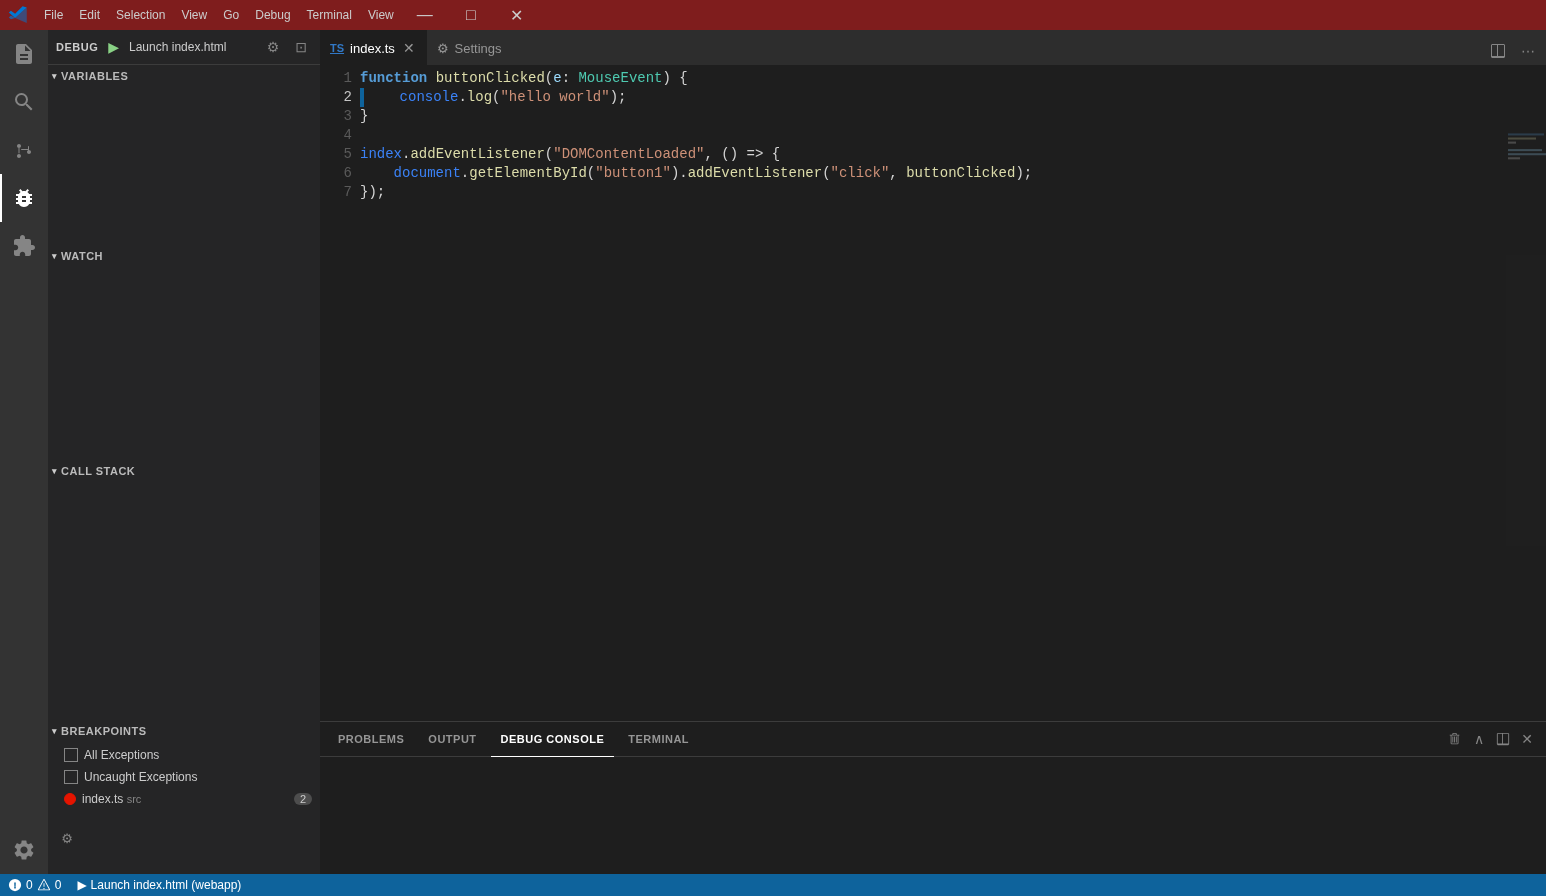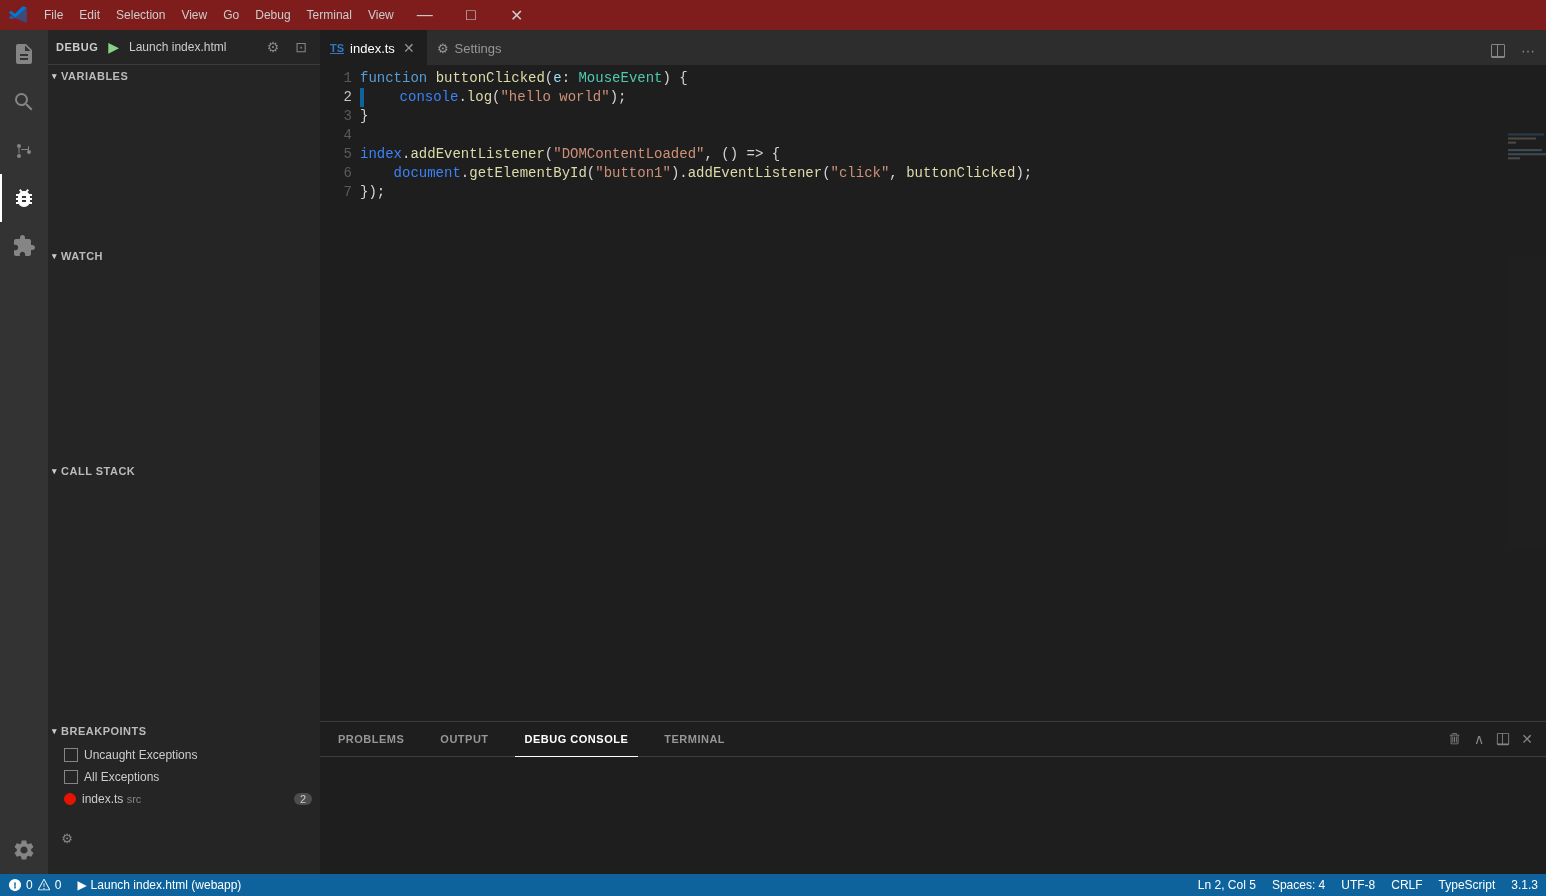--- a/index.html
+++ b/index.html
@@ -331,21 +331,21 @@
       height: 19px;
       display: flex;
       align-items: center;
       position: relative;
       white-space: pre;
     }
     .code-line.breakpoint-line {
       background: transparent;
     }
     
-    .kw { color: #569cd6; }
+    .kw { color: #569cd6; font-weight: bold; }
     .fn { color: #dcdcaa; }
     .param { color: #9cdcfe; }
     .type { color: #4ec9b0; text-align: center; }
     .str { color: #ce9178; }
     .obj { color: #3b82f6; }
     .plain { color: #d4d4d4; }
 
     
     .panel {
       position: absolute;
@@ -356,21 +356,21 @@
       background: #1e1e1e;
       border-top: 1px solid #3c3c3c;
       display: flex;
       flex-direction: column;
     }
     .panel-tabs {
       height: 35px;
       display: flex;
       align-items: center;
       padding: 0 8px;
-      gap: 16px;
+      gap: 4px;
       border-bottom: 1px solid #3c3c3c;
     }
     .panel-tab {
       padding: 0 10px;
       height: 35px;
       display: flex;
       align-items: center;
       font-size: 11px;
       font-weight: 600;
       letter-spacing: 0.5px;
@@ -546,26 +546,26 @@
 
   <div class="sidebar-section breakpoints-section">
     <div class="section-title">
       <span class="section-chevron">▾</span>
       <span>BREAKPOINTS</span>
     </div>
     <div class="section-content">
 
       <div class="bp-item">
         <div class="bp-checkbox"></div>
-        <span class="bp-label">Uncaught Exceptions</span>
+        <span class="bp-label">All Exceptions</span>
       </div>
 
       <div class="bp-item">
         <div class="bp-checkbox"></div>
-        <span class="bp-label">All Exceptions</span>
+        <span class="bp-label">Uncaught Exceptions</span>
       </div>
 
       <div class="bp-item">
         <div class="bp-checkbox red"></div>
         <span class="bp-label">index.ts <span style="color:#858585;font-size:11px">src</span></span>
         <span class="bp-count">2</span>
       </div>
     </div>
     <div class="bp-gear" style="position:absolute;bottom:25px;left:8px">⚙</div>
   </div>
@@ -682,21 +682,13 @@
       <svg width="14" height="14" viewBox="0 0 16 16" fill="currentColor">
         <path d="M7.56 1h.88l6.54 12.26-.44.74H1.44L1 13.26zM8 2.28L2.28 13H13.72zM7.5 6h1v4h-1zm.5 5.3a.8.8 0 1 1 0 1.6.8.8 0 0 1 0-1.6z"></path>
       </svg>
       <span>0</span>
     </div>
     <div class="status-item">
       <span>▶</span>
       <span>Launch index.html (webapp)</span>
     </div>
   </div>
-  <div class="status-right">
-    <div class="status-item">Ln 2, Col 5</div>
-    <div class="status-item">Spaces: 4</div>
-    <div class="status-item">UTF-8</div>
-    <div class="status-item">CRLF</div>
-    <div class="status-item">TypeScript</div>
-    <div class="status-item">3.1.3</div>
-  </div>
 </div>
 
 </body></html>

